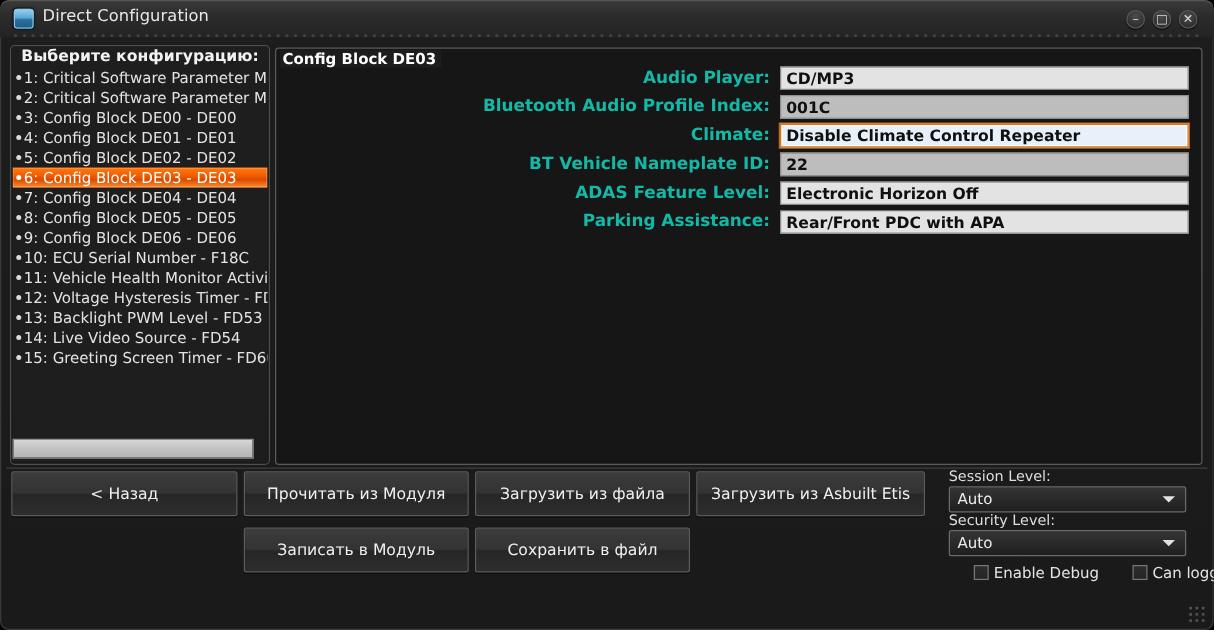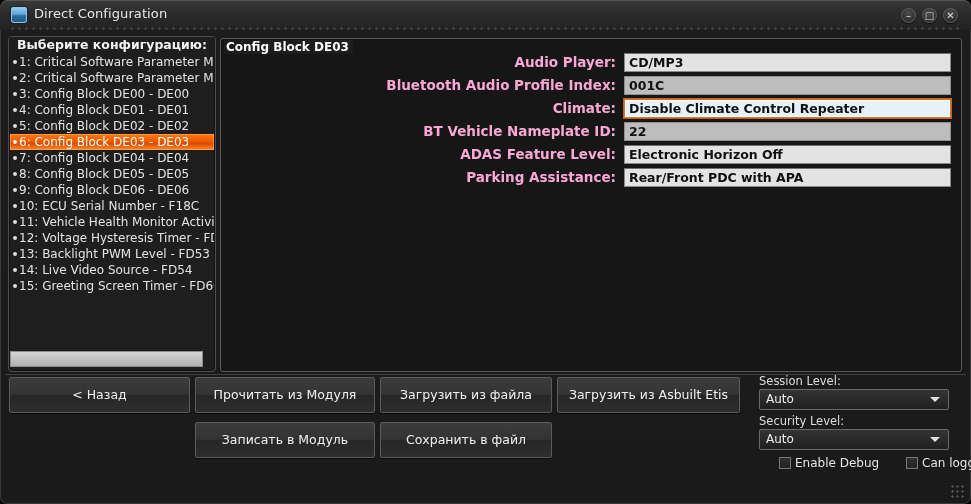--- a/index.html
+++ b/index.html
@@ -182,21 +182,21 @@
     height: 22px;
     margin-bottom: 1px;
   }
   .form-label {
     position: absolute;
     left: 0; top: 0;
     width: 401px;
     text-align: right;
     font-size: 13.5px;
     font-weight: bold;
-    color: #f9a8d4;
+    color: #14b8a6;
     line-height: 21px;
     white-space: nowrap;
     padding-right: 6px;
     box-sizing: border-box;
   }
   .form-value {
     position: absolute;
     left: 403px; top: 1px;
     width: 327px; height: 19px;
     box-sizing: border-box;
@@ -400,21 +400,21 @@
     <div class="btn" id="btn-asbuilt">Загрузить из Asbuilt Etis</div>
     <div class="btn" id="btn-write">Записать в Модуль</div>
     <div class="btn" id="btn-savef">Сохранить в файл</div>
 
     <div id="right-ctl">
       <div class="ctl-label">Session Level:</div>
       <div class="combo">
         <span>Auto</span>
         <span class="arrow"></span>
       </div>
-      <div class="ctl-label" style="margin-top:5px">Security Level:</div>
+      <div class="ctl-label" style="margin-top:0">Security Level:</div>
       <div class="combo">
         <span>Auto</span>
         <span class="arrow"></span>
       </div>
       <div id="checks">
         <label class="checkrow" id="chk-debug">
           <span class="box"></span><span>Enable Debug</span>
         </label>
         <label class="checkrow" id="chk-canlog">
           <span class="box"></span><span>Can logging</span>

